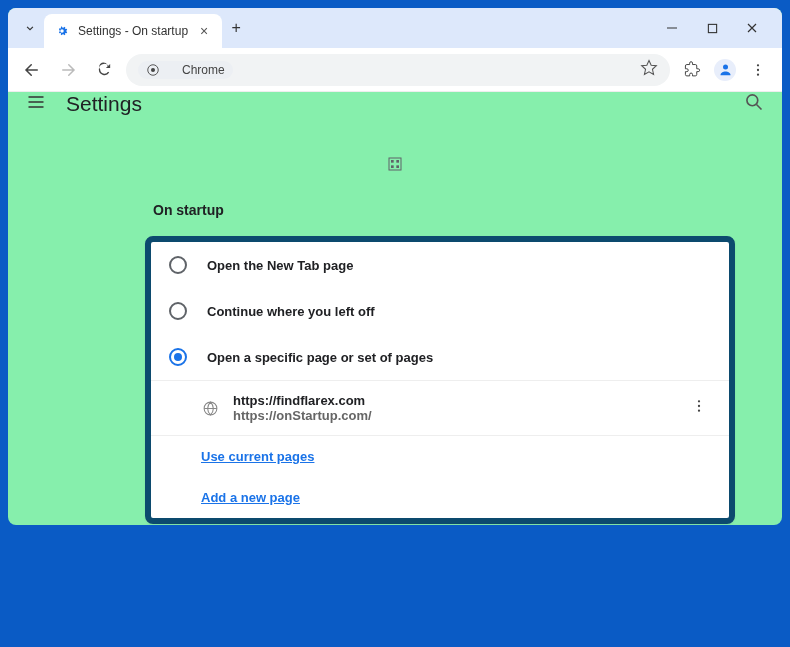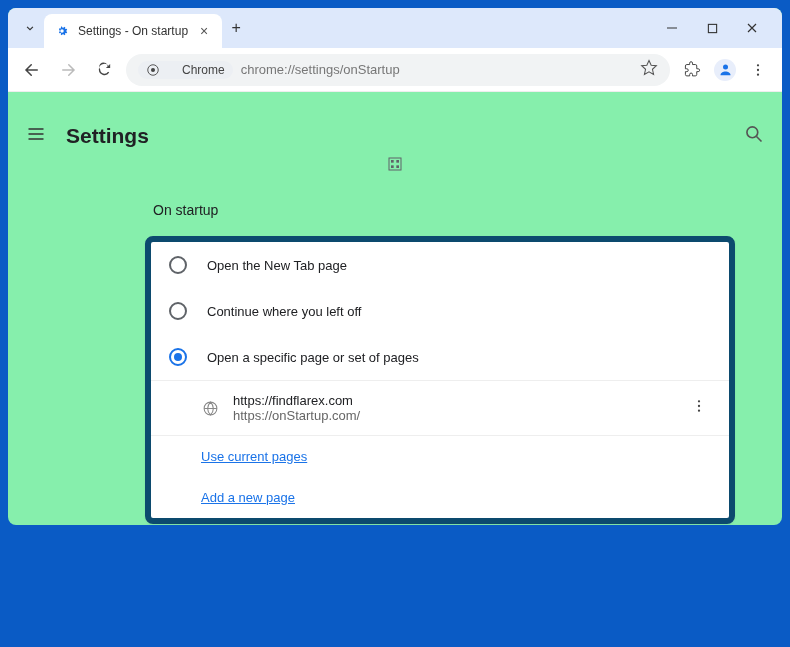--- a/index.html
+++ b/index.html
@@ -20,31 +20,31 @@
     .nav-btn { width: 28px; height: 28px; display: flex; align-items: center; justify-content: center; cursor: pointer; color: #555; border-radius: 50%; }
     .nav-btn.disabled { color: #bbb; }
     .addr-bar { flex: 1; height: 32px; background: #f1f3f4; border-radius: 16px; display: flex; align-items: center; padding: 0 12px; gap: 8px; }
     .chrome-chip { display: flex; align-items: center; gap: 22px; background: #eceff3; padding: 2px 8px; border-radius: 12px; font-size: 12px; }
     .chrome-chip-text { color: #444; font-weight: 500; }
     .url-text { font-size: 13px; color: #777; }
     .addr-star { margin-left: auto; color: #666; cursor: pointer; }
     .tb-icon { width: 28px; height: 28px; display: flex; align-items: center; justify-content: center; cursor: pointer; color: #555; }
     .avatar { width: 22px; height: 22px; border-radius: 50%; background: #e8eefb; display: flex; align-items: center; justify-content: center; color: #1a73e8; cursor: pointer; }
     
-    .app-header { height: 56px; display: flex; align-items: flex-end; padding: 0 18px; gap: 20px; font-weight: bold; }
+    .app-header { height: 56px; display: flex; align-items: flex-start; padding: 0 18px; gap: 20px; }
     .hamburger { cursor: pointer; color: #333; }
     .app-title { font-size: 21px; color: #202124; }
     .search-btn { margin-left: auto; cursor: pointer; color: #555; }
     
     .content { flex: 1; overflow: auto; position: relative; }
     
     .managed-banner { display: flex; align-items: center; justify-content: center; gap: 8px; padding: 8px 0 16px; font-size: 13px; color: #5f6368; }
     .managed-link { color: #065bd4; text-decoration: underline; cursor: pointer; }
     
-    .section { width: 680px; margin: 0 auto; padding-left: 90px; }
+    .section { width: 680px; margin: 0 auto; padding-left: 90px; font-weight: bold; }
     .section-title { font-size: 14px; color: #202124; padding: 14px 0 18px 8px; }
     
     .card { background: #fff; border: 6px solid #0c4a6e; border-radius: 8px; box-shadow: 0 1px 2px rgba(60,64,67,.1); }
     .option-row { display: flex; align-items: center; padding: 14px 18px; gap: 20px; cursor: pointer; }
     .radio { width: 18px; height: 18px; border: 2px solid #5f6368; border-radius: 50%; display: flex; align-items: center; justify-content: center; flex-shrink: 0; }
     .radio.selected { border-color: #1a73e8; }
     .radio.selected::after { content: ''; width: 8px; height: 8px; background: #1a73e8; border-radius: 50%; }
     .option-label { font-size: 13px; color: #202124; }
     
     .sub-section { border-top: 1px solid #eee; }
@@ -114,21 +114,20 @@
         </svg>
     </span>
     <div class="addr-bar">
       <span class="chrome-chip">
         <svg width="14" height="14" viewBox="0 0 24 24">
             <circle cx="12" cy="12" r="9" stroke="#444" stroke-width="1.5" fill="none"></circle>
             <circle cx="12" cy="12" r="3.5" fill="#444"></circle>
           </svg>
         <span class="chrome-chip-text">Chrome</span>
       </span>
-      <span class="url-text">chrome://settings/onStartup</span>
       <span class="addr-star">
         <svg width="18" height="18" viewBox="0 0 24 24">
             <path d="M12 2l2.9 6.3 6.9.7-5.2 4.7 1.5 6.8L12 17l-6.1 3.5 1.5-6.8L2.2 9l6.9-.7L12 2z" stroke="#555" stroke-width="1.4" fill="none"></path>
           </svg>
       </span>
     </div>
     <span class="tb-icon">
       <svg width="17" height="17" viewBox="0 0 24 24">
           <path d="M20 11h-2V7a2 2 0 00-2-2h-4V3a2 2 0 10-4 0v2H4a2 2 0 00-2 2v4h2a2 2 0 110 4H2v4a2 2 0 002 2h4v-2a2 2 0 114 0v2h4a2 2 0 002-2v-4h2a2 2 0 100-4z" stroke="#444" stroke-width="1.4" fill="none"></path>
         </svg>

